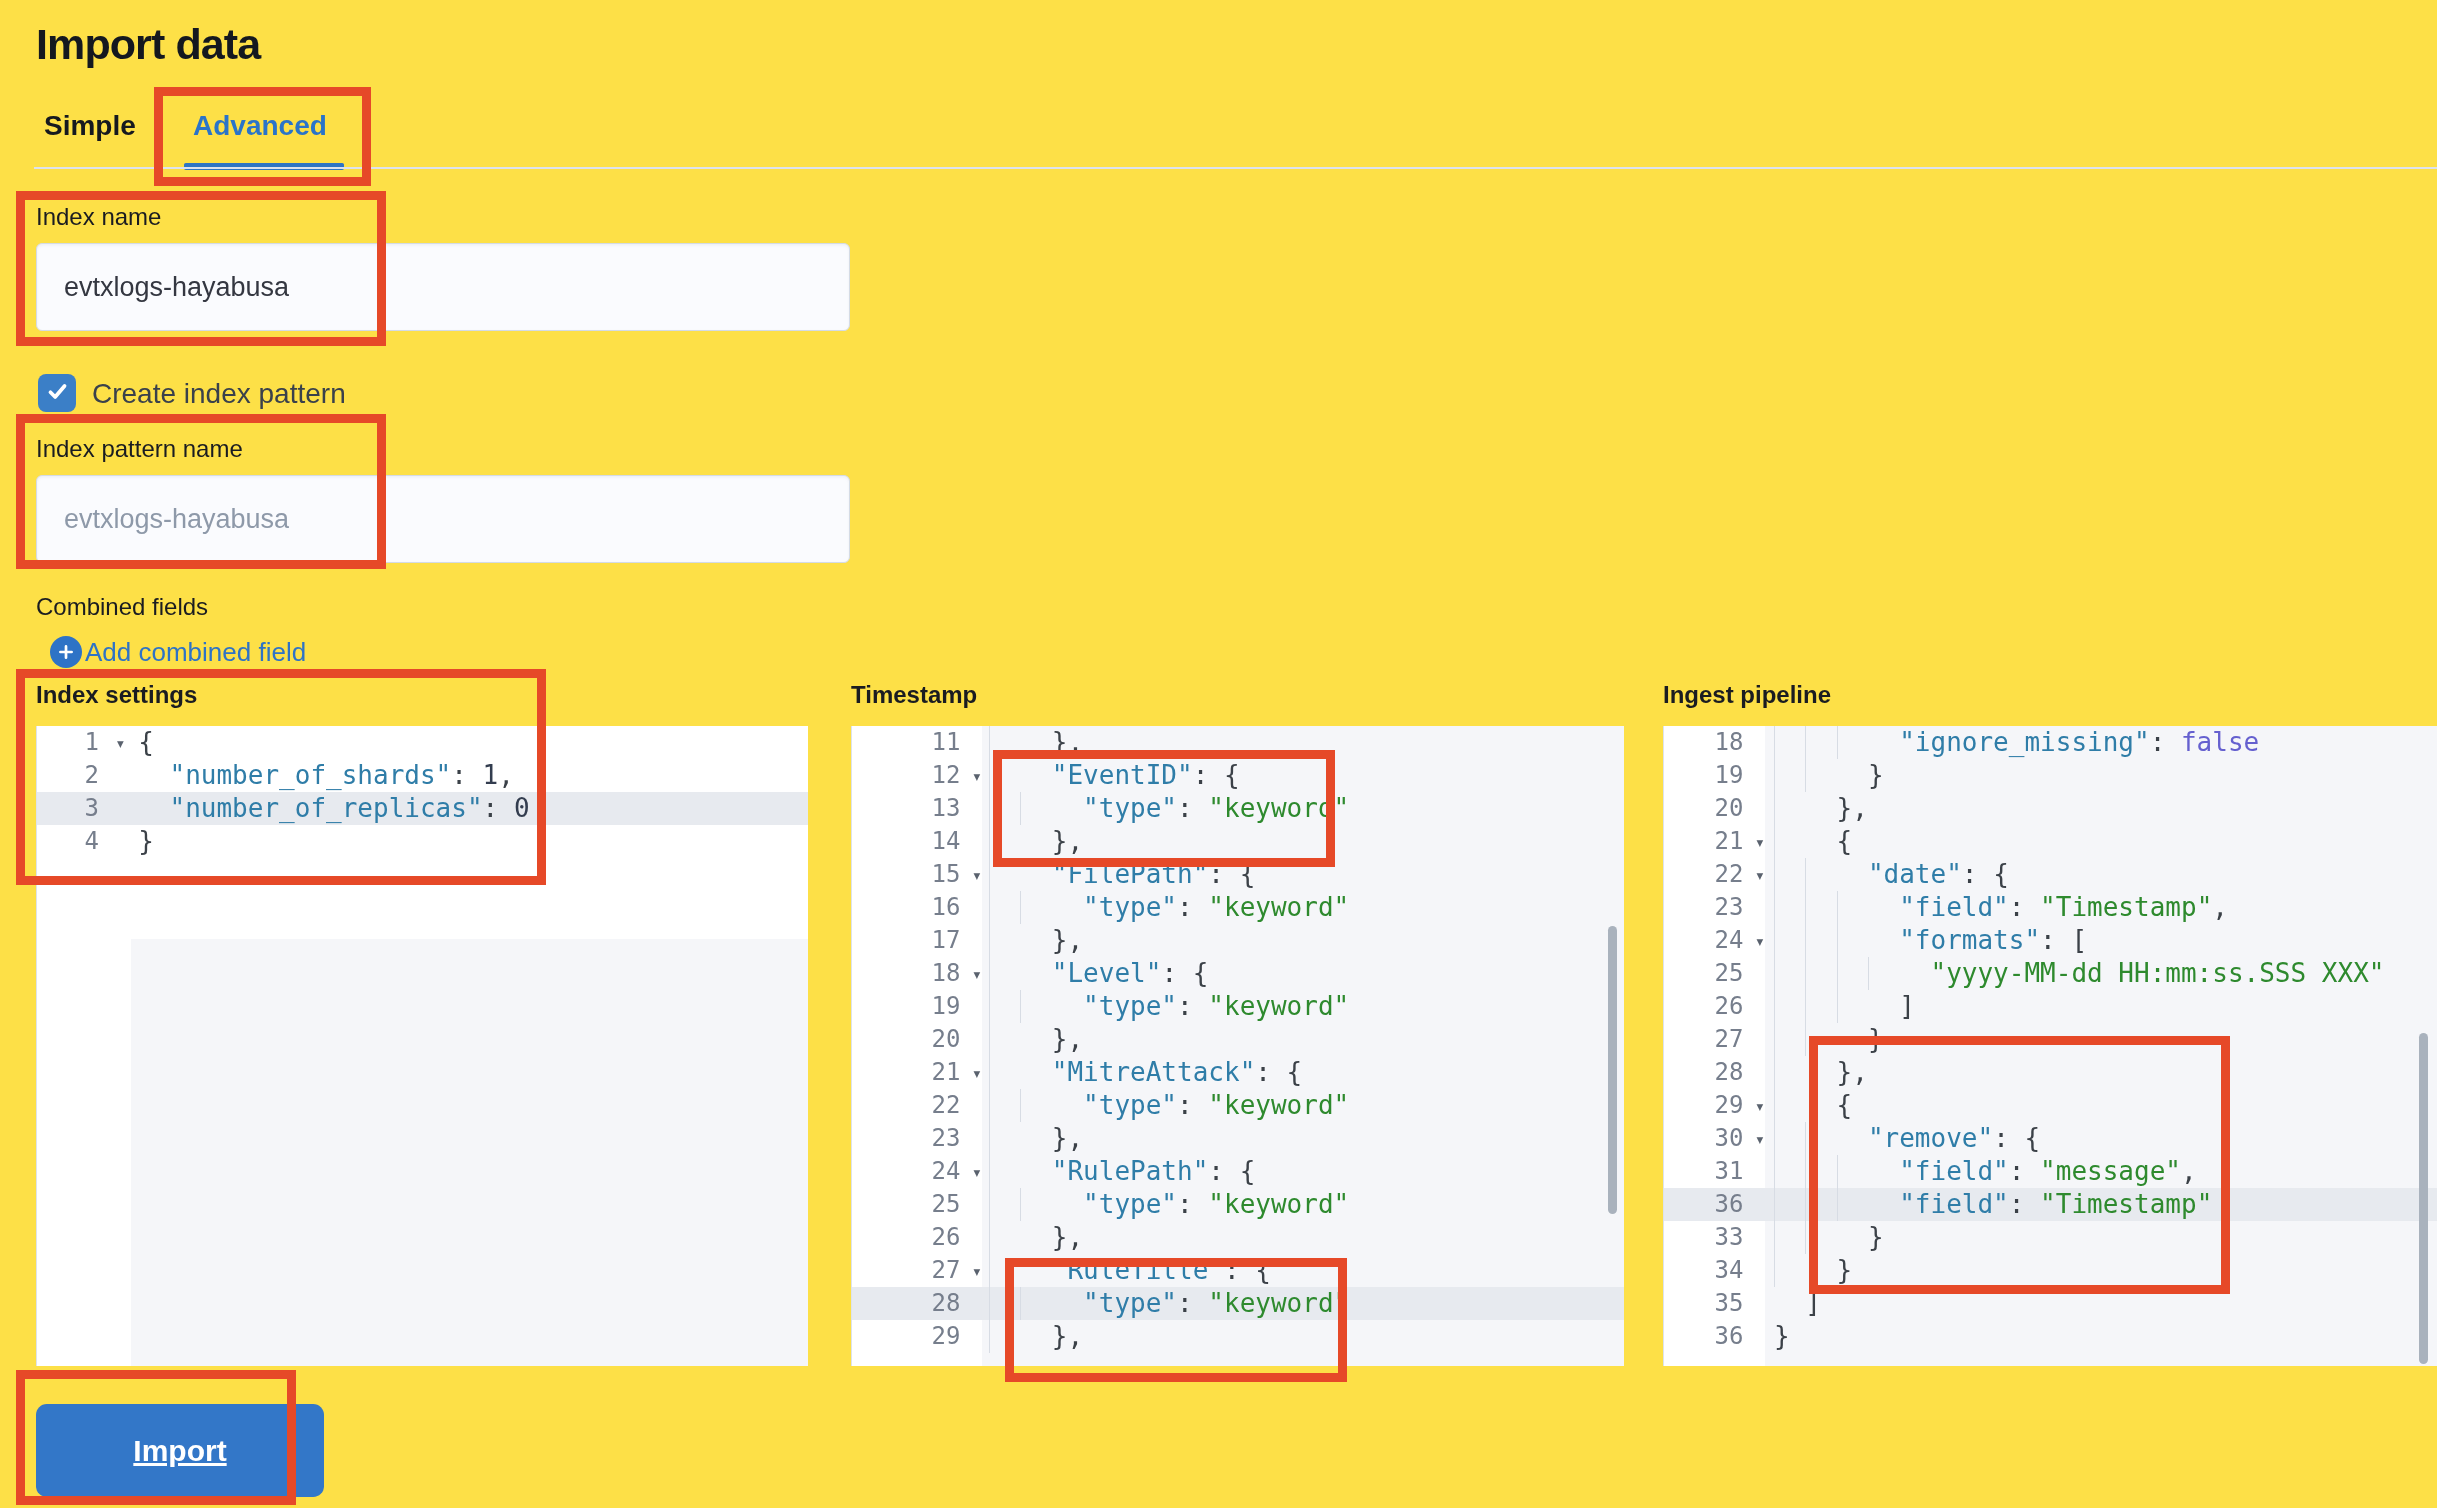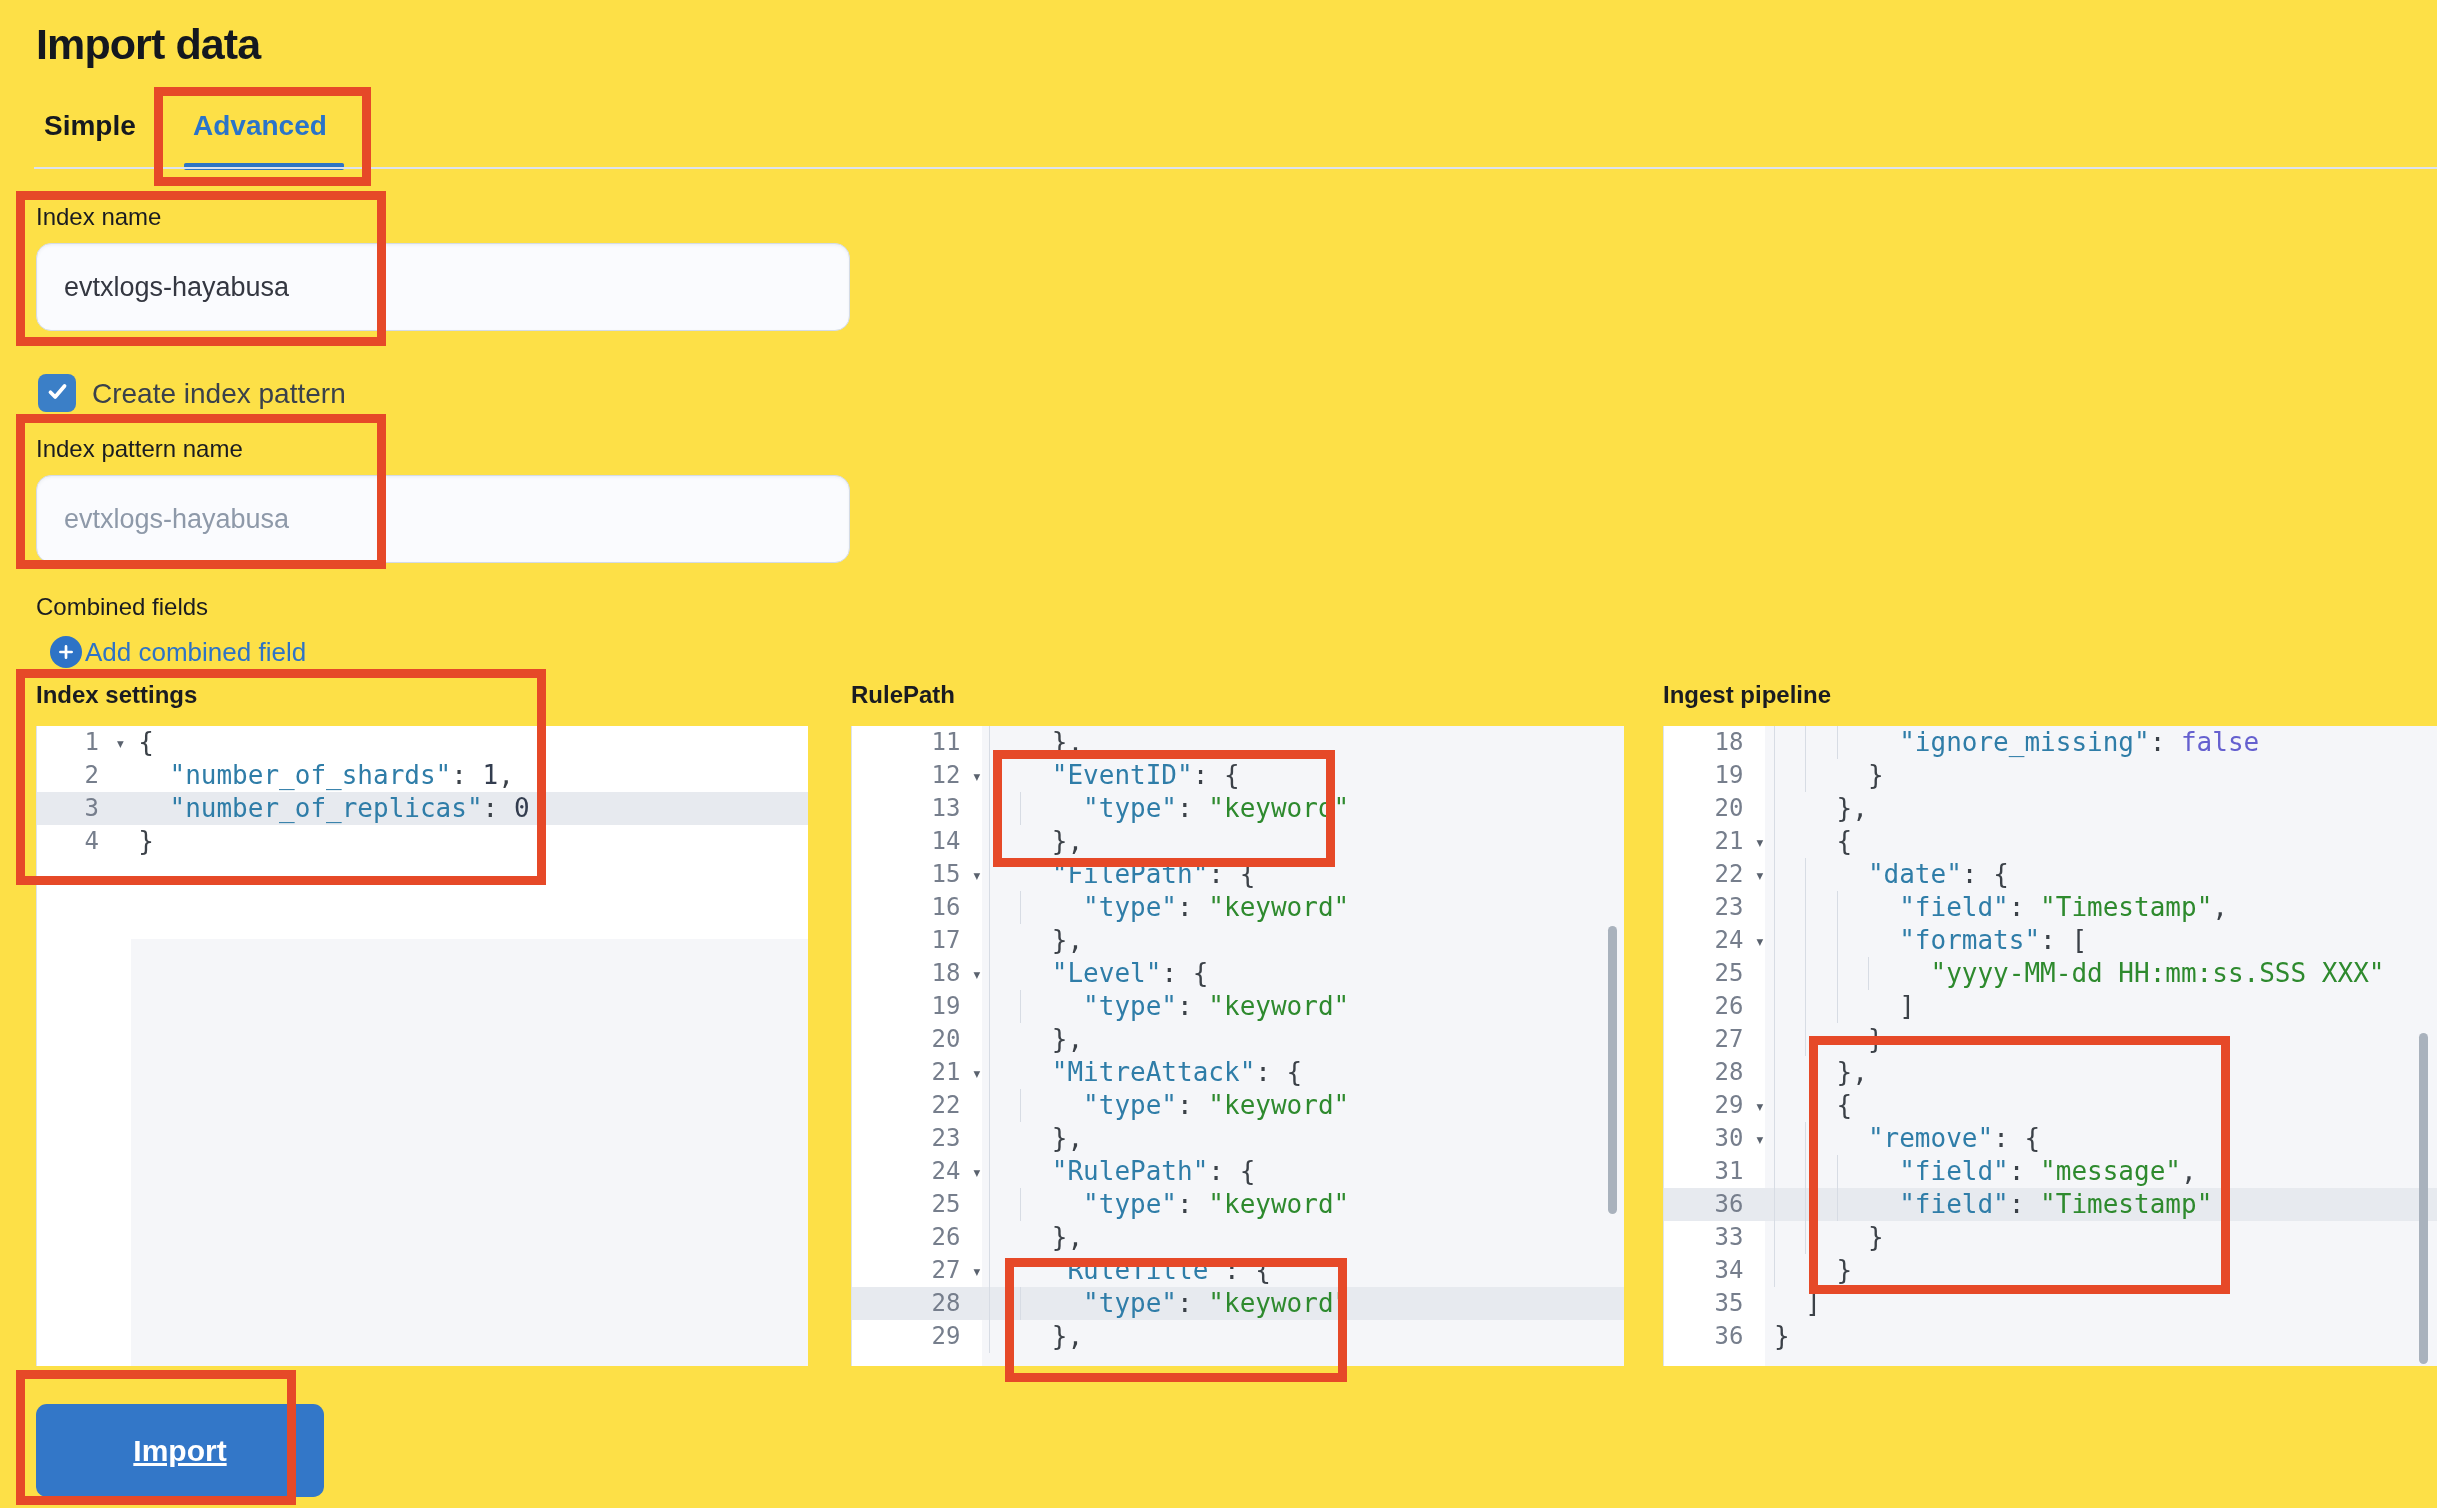--- a/index.html
+++ b/index.html
@@ -11,21 +11,21 @@
   .title{left:36px;top:20px;font-size:43px;font-weight:bold;color:#14181f;letter-spacing:-0.9px;}
   .tab{top:110px;font-size:28px;font-weight:bold;cursor:pointer;}
   .tab-simple{left:44px;color:#16191f;}
   .tab-advanced{left:193px;color:#2a74c9;}
   .tab-underline{left:184px;top:163px;width:160px;height:7.2px;background:#2e74c4;border-radius:1.8px;}
   .separator{left:34px;top:167px;right:0;height:1.8px;background:#dde2ed;}
 
   
   .field-label{font-size:24px;font-weight:normal;color:#1a1c21;}
   .text-input{left:36px;width:814px;height:88px;box-sizing:border-box;border:1.8px solid #d4dbe5;
-              border-radius:15px;background:#fafbfe;font-family:"Liberation Sans",sans-serif;
+              border-radius:6px;background:#fafbfe;font-family:"Liberation Sans",sans-serif;
               font-size:27px;color:#343741;padding:0 27px;box-shadow:inset 0 1.8px 2.7px rgba(100,115,140,.08);outline:none;}
   .text-input::placeholder{color:#8e99a9;}
   .checkbox{left:38px;top:374px;width:38px;height:38px;border-radius:8px;background:#3b7fc7;
             display:flex;align-items:center;justify-content:center;cursor:pointer;}
   .checkbox svg{width:25px;height:25px;}
   .cb-label{left:92px;top:378px;font-size:28px;color:#3a414b;}
   .add-link{left:50px;top:636px;display:flex;align-items:flex-end;gap:3px;cursor:pointer;}
   .plus-circle{width:32px;height:32px;border-radius:50%;background:#2e73c6;display:flex;
                align-items:center;justify-content:center;flex:none;}
   .plus-circle svg{width:18px;height:18px;}
@@ -87,21 +87,21 @@
   <div class="abs add-link">
     <span class="plus-circle">
       <svg viewBox="0 0 16 16" width="18" height="18">
           <path d="M8 3v10M3 8h10" stroke="#fff" stroke-width="2.4" stroke-linecap="round"></path>
         </svg>
     </span>
     <span class="add-link-label">Add combined field</span>
   </div>
 
   <div class="abs ed-title" style="left:36px;">Index settings</div>
-  <div class="abs ed-title" style="left:851px;">RulePath</div>
+  <div class="abs ed-title" style="left:851px;">Timestamp</div>
   <div class="abs ed-title" style="left:1663px;">Ingest pipeline</div>
 
   <div class="abs editor" style="left:36px;width:771px;--gut:94px;--gpr:32px;--far:5.4px;--cpl:7.2px;">
     <div class="gbg"></div>
     <div class="cbg"></div>
     <div class="cbg-white"></div>
     <div class="rows">
         <div class="row">
           <span class="gut">1<i class="fa">▾</i></span>
           <span class="cd"><span class="tp">{</span></span>

